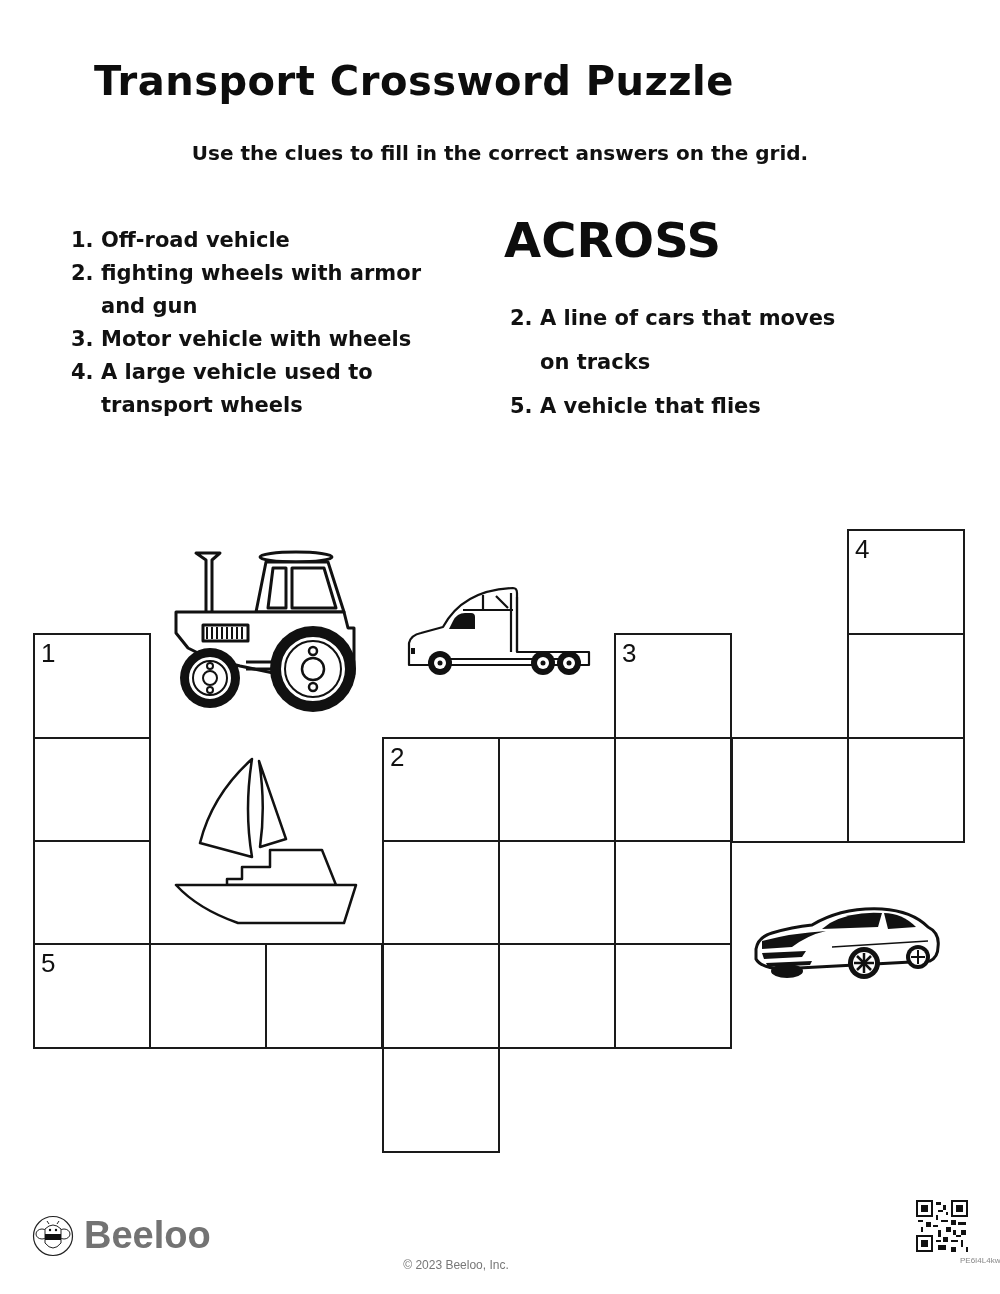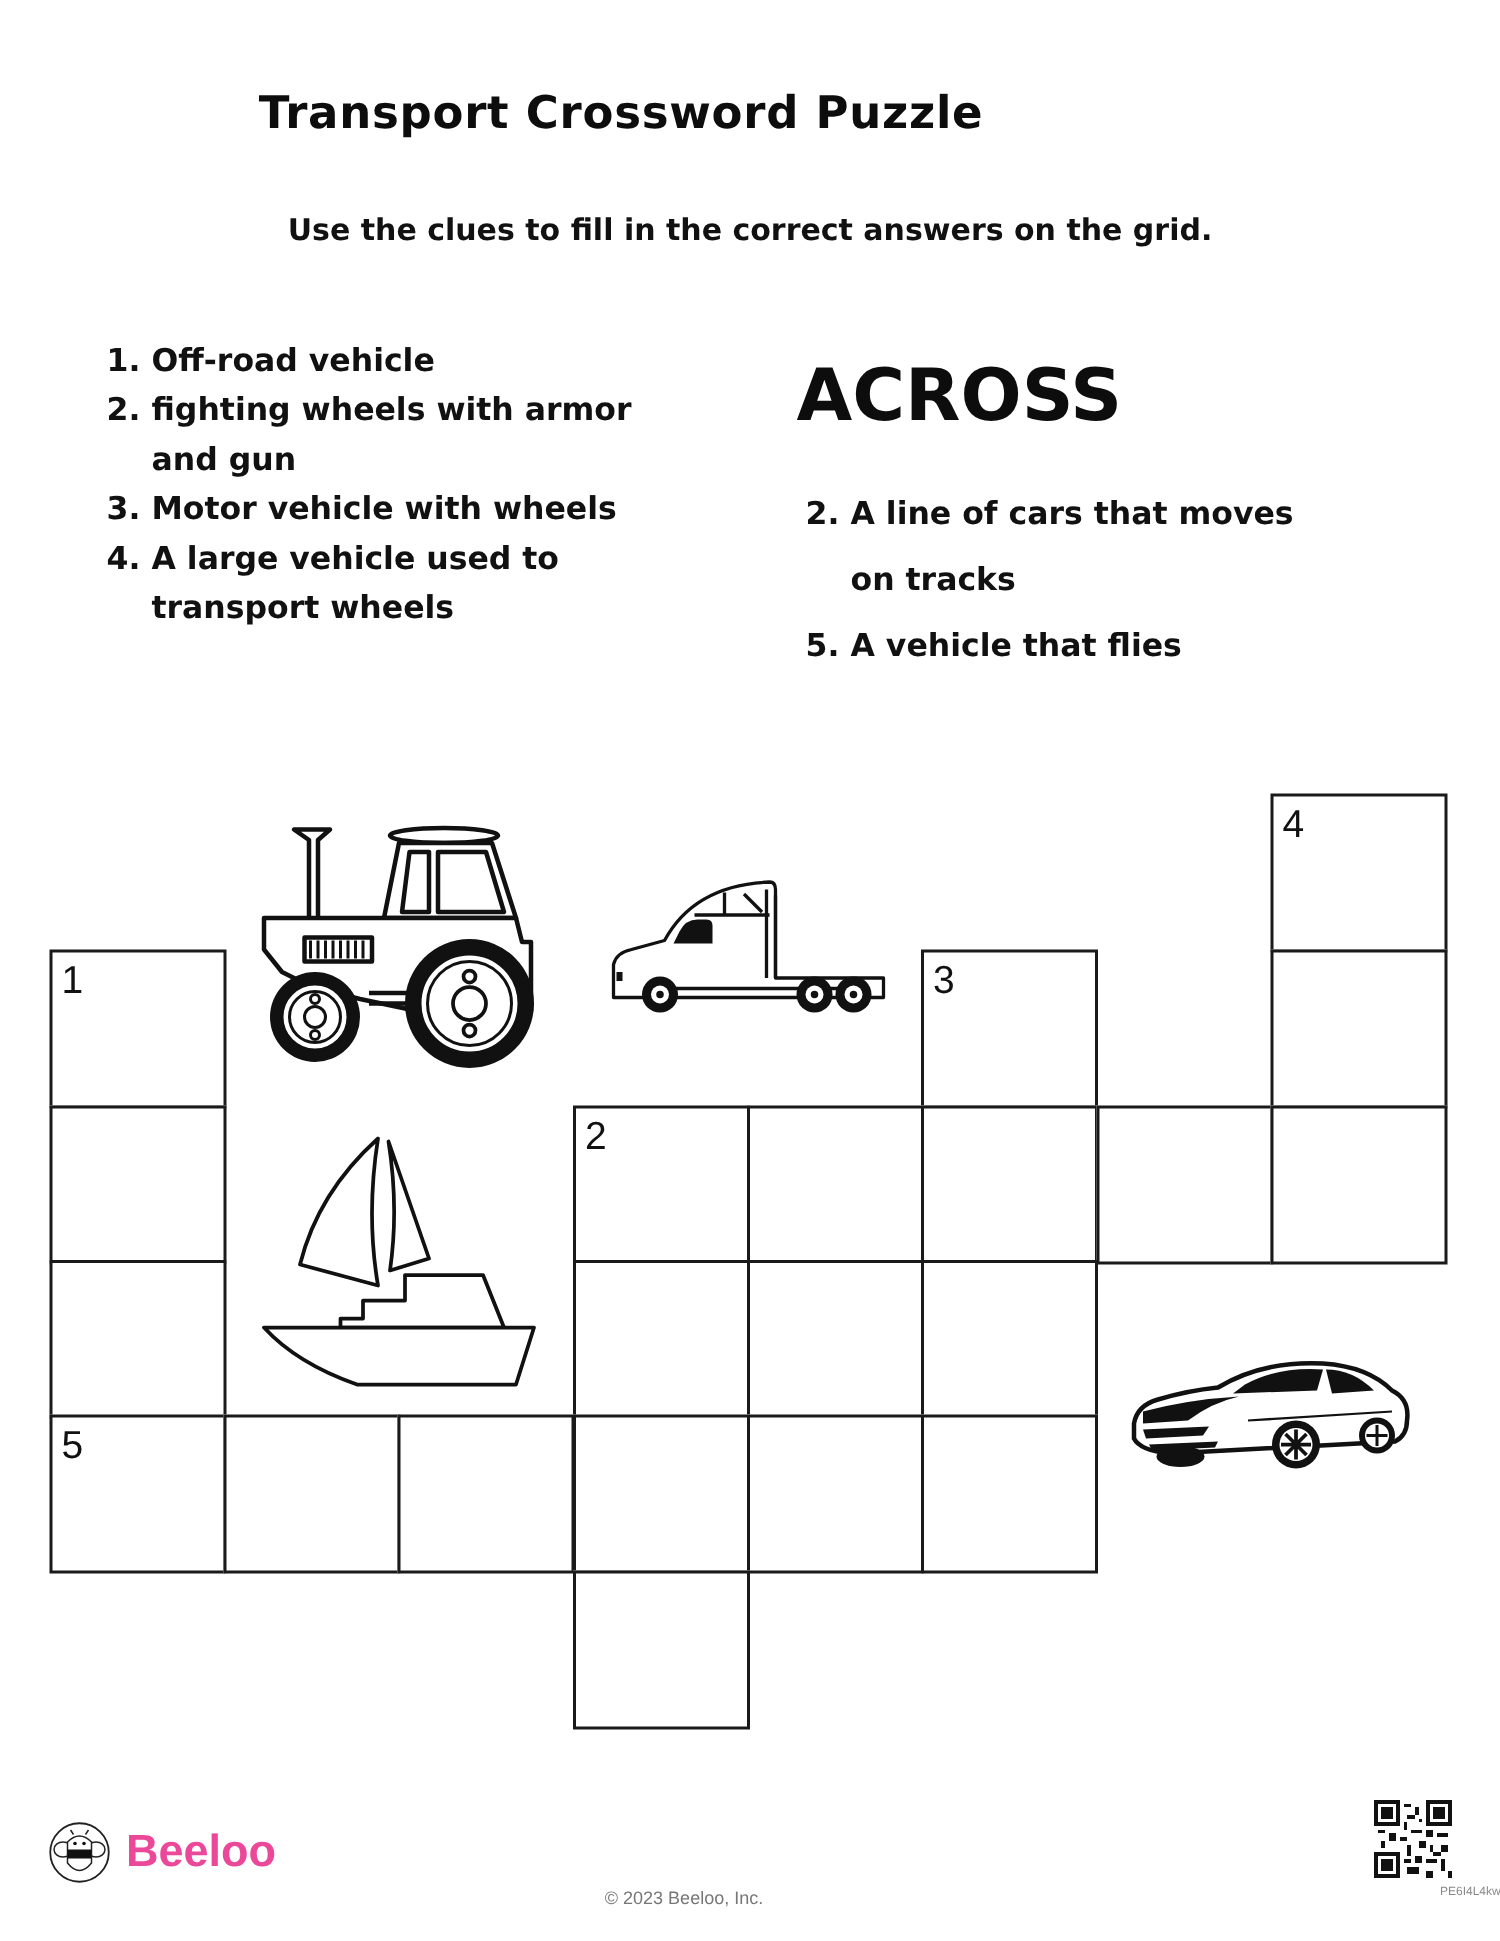--- a/index.html
+++ b/index.html
@@ -1,38 +1,38 @@
 <!DOCTYPE html>
 <html><head>
 <meta charset="utf-8">
 <style>
   html, body { margin: 0; padding: 0; background: #ffffff; }
   body { width: 1000px; height: 1294px; position: relative; overflow: hidden;
          font-family: "DejaVu Sans", sans-serif; color: #111111; }
   .abs { position: absolute; }
   .title { left: 0; width: 828px; top: 58px; text-align: center;
-           font-family: "DejaVu Sans", sans-serif; font-weight: bold; font-size: 30px;
+           font-family: "DejaVu Sans", sans-serif; font-weight: bold; font-size: 40px;
            letter-spacing: 0.5px; color: #0d0d0d; }
   .subtitle { left: 0; width: 1000px; top: 141px; text-align: center;
               font-family: "DejaVu Sans", sans-serif; font-weight: bold; font-size: 20px;
               color: #111; }
   .section-head { font-family: "DejaVu Sans", sans-serif; font-weight: bold;
                   font-size: 48px; letter-spacing: 0px; color: #0d0d0d; }
   .clue-list { margin: 0; padding: 0; list-style: none;
                font-family: "DejaVu Sans", sans-serif; font-weight: bold; font-size: 21px; color: #111; }
   .down-list li { line-height: 33px; }
   .across-list li { line-height: 44px; }
   .clue { display: flex; }
   .clue .num { flex: 0 0 auto; width: 30px; }
   .clue .txt { flex: 1 1 auto; }
   .cell { position: absolute; box-sizing: border-box; border: 2px solid #1a1a1a;
           background: #fff; width: 118px; height: 106px; cursor: text; }
   .cell .cnum { position: absolute; left: 6px; top: 3px; font-family: "Liberation Sans", sans-serif;
                 font-size: 26px; color: #111; font-weight: normal; }
-  .footer-logo-text { font-family: "Liberation Sans", sans-serif; font-weight: bold; font-size: 30px; color: #ec4899; }
+  .footer-logo-text { font-family: "Liberation Sans", sans-serif; font-weight: bold; font-size: 38px; color: #737373; }
   .copyright { left: 0; width: 912px; top: 1258px; text-align: center;
                font-family: "Liberation Sans", sans-serif; font-size: 12px; color: #777; }
   .qr-label { font-family: Liberation Sans, sans-serif; font-size: 8px; color: #888; width: 54px; margin-left: 44px; }
 </style>
 </head>
 <body>
 
 <div class="abs title">Transport Crossword Puzzle</div>
 <div class="abs subtitle">Use the clues to fill in the correct answers on the grid.</div>
 
@@ -50,21 +50,21 @@
       <span class="num">3.</span>
       <span class="txt">Motor vehicle with wheels</span>
     </li>
     <li class="clue">
       <span class="num">4.</span>
       <span class="txt">A large vehicle used to transport wheels</span>
     </li>
   </ul>
 </div>
 
-<div class="abs" style="left:531px; top:212px; width:420px;margin-top:24px;">
+<div class="abs" style="left:504px; top:212px; width:420px;">
   <div class="section-head">ACROSS</div>
   <ul class="clue-list across-list" style="margin-top:28px; margin-left:6px; width:345px;">
     <li class="clue">
       <span class="num">2.</span>
       <span class="txt">A line of cars that moves on tracks</span>
     </li>
     <li class="clue">
       <span class="num">5.</span>
       <span class="txt">A vehicle that flies</span>
     </li>

